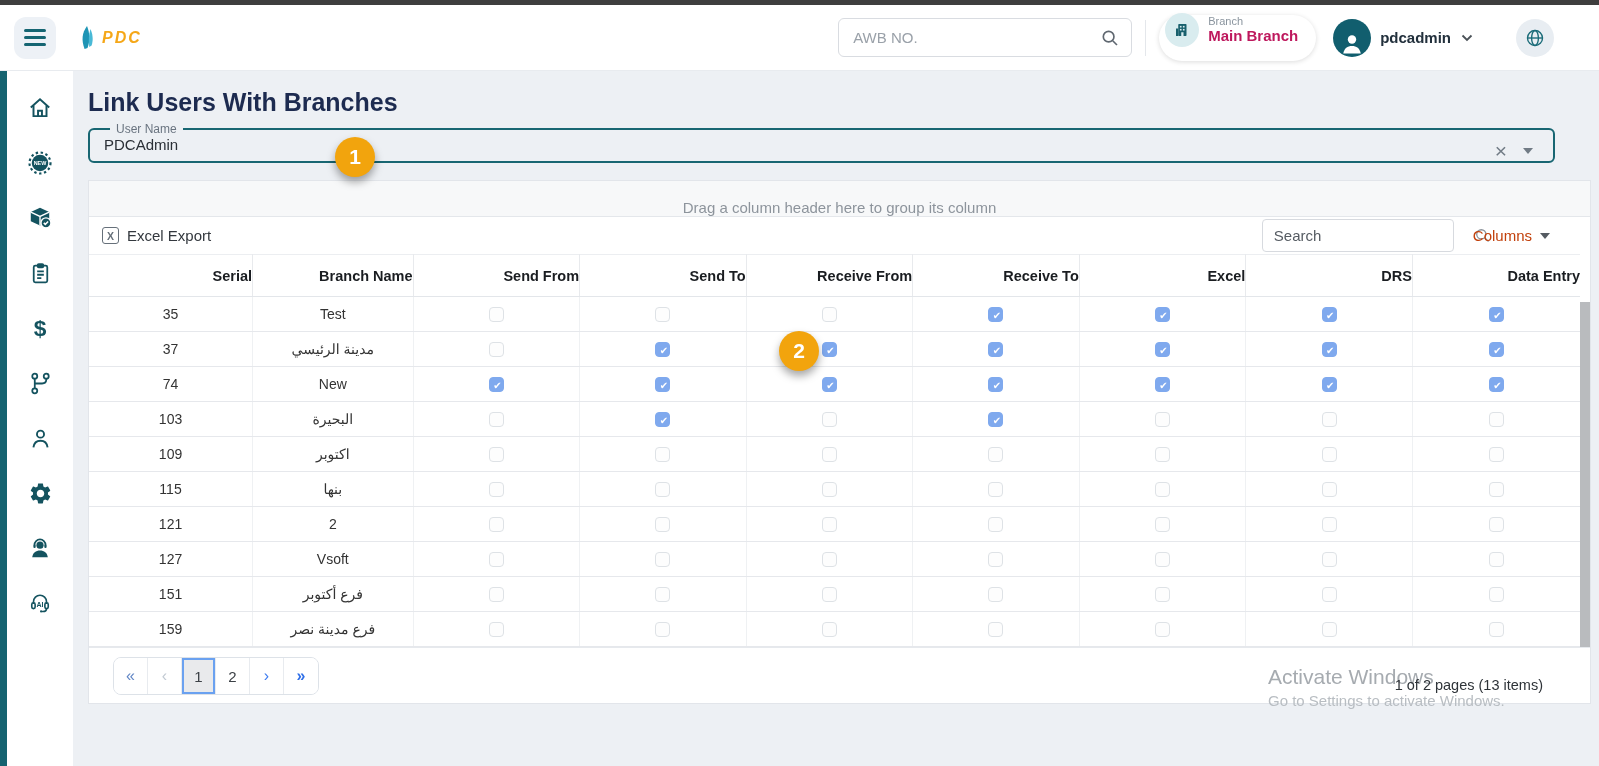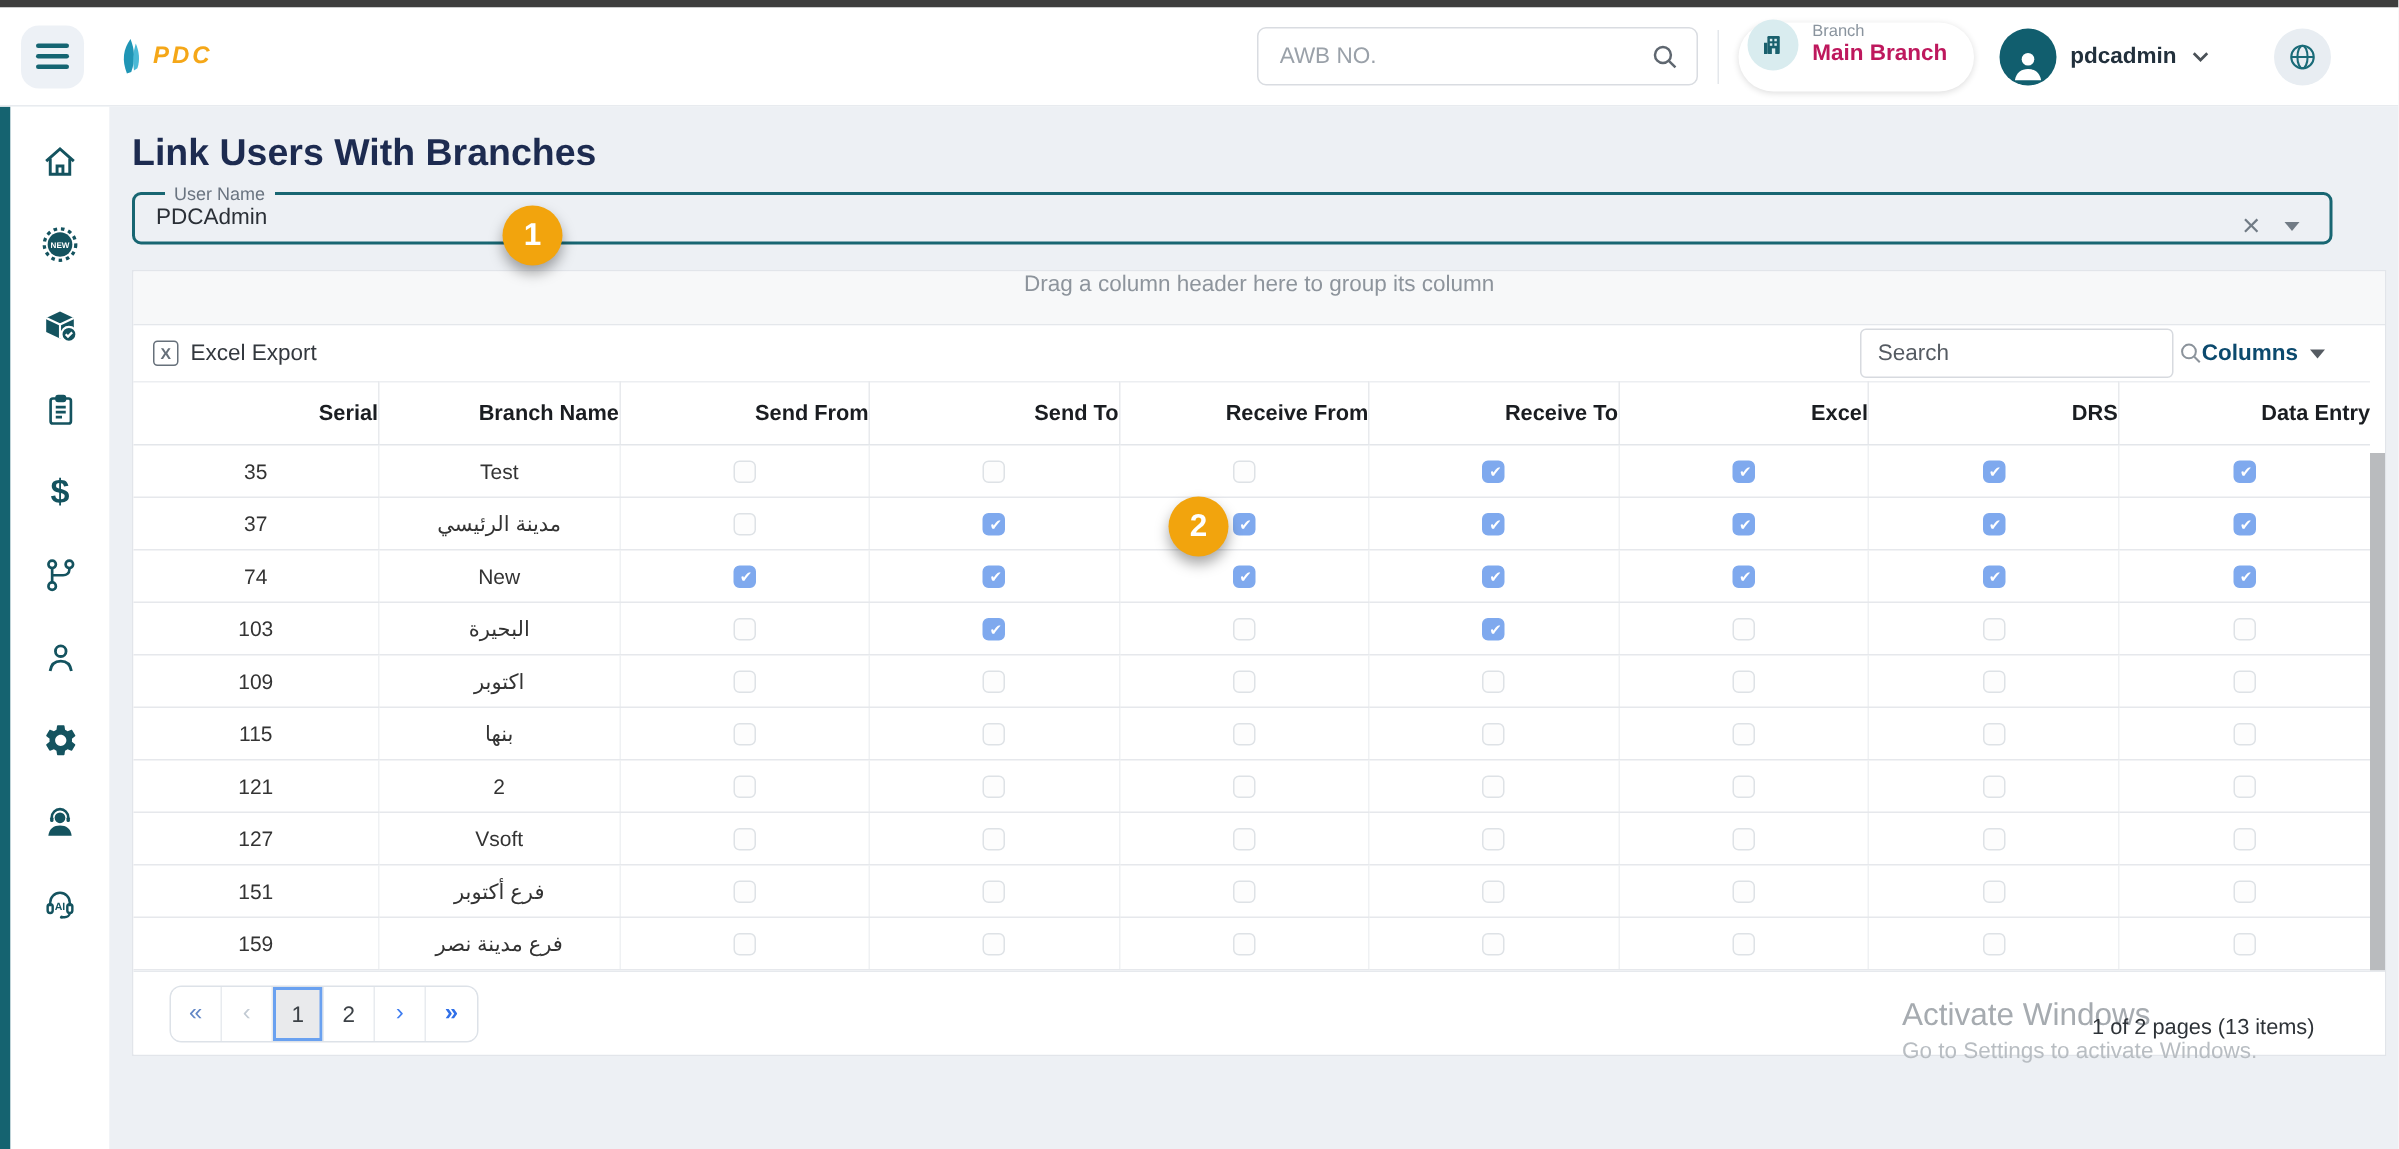--- a/index.html
+++ b/index.html
@@ -49,33 +49,33 @@
                 height:41px; padding:2px 70px 0 14px; }
   .user-field legend { font-size:12px; color:#6a7480; padding:0 6px; margin-left:6px; }
   .user-field-value { font-size:15px; color:#2a2f36; margin-top:-2px; }
   .uf-clear { position:absolute; right:46px; top:4px; font-size:21px; color:#717b85; cursor:pointer; line-height:1; }
   .uf-caret { position:absolute; right:20px; top:12px; width:0; height:0; border-left:5px solid transparent;
               border-right:5px solid transparent; border-top:6px solid #717b85; cursor:pointer; }
 
   
   .panel { position:relative; margin:17px 8px 0 15px; background:#fff; border:1px solid #e2e5ea; }
   .group-bar { height:36px; background:#f7f8f9; border-bottom:1px solid #e4e7eb; display:flex;
-               align-items:flex-start; justify-content:center; color:#8d949c; font-size:15px; }
+               align-items:flex-end; justify-content:center; color:#8d949c; font-size:15px; }
   .toolbar { height:37px; display:flex; align-items:center; background:#fff; }
   .excel-btn { display:flex; align-items:center; gap:8px; margin-left:13px; cursor:pointer; }
   .excel-icon { width:17px; height:17px; border:1.5px solid #66707a; border-radius:3px; display:flex;
                 align-items:center; justify-content:center; font-size:10.5px; font-weight:bold; color:#66707a; }
   .excel-label { font-size:15px; color:#33383e; }
   .tb-spacer { flex:1; }
-  .search-box { width:209px; height:33px; border:1px solid #d7dadf; border-radius:4px; display:flex;
+  .search-box { width:192px; height:33px; border:1px solid #d7dadf; border-radius:4px; display:flex;
                 align-items:center; padding:0 8px 0 11px; background:#fff; }
   .search-box input { flex:1; border:none; outline:none; font-size:15px; color:#333; background:transparent; font-family:inherit; }
   .search-box input::placeholder { color:#555b62; }
   .columns-btn { display:flex; align-items:center; gap:8px; margin:0 40px 0 19px; cursor:pointer; }
-  .columns-label { font-size:15px; color:#0c4a6e;font-weight:bold; }
+  .columns-label { font-size:15px; color:#c2410c; }
   .col-caret { width:0; height:0; border-left:5px solid transparent; border-right:5px solid transparent; border-top:6px solid #555b62; }
 
   table.grid { border-collapse:collapse; table-layout:fixed; width:1491px; }
   table.grid th { height:42px; font-size:14.5px; font-weight:bold; color:#1a1d21; text-align:right;
                   border-right:1px solid #e8eaed; border-top:1px solid #eceef1; border-bottom:1px solid #e3e6ea; cursor:pointer; background:#fff; }
   table.grid th:last-child { border-right:none; }
   table.grid td { height:35px; font-size:14px; color:#333; text-align:center; border-right:1px solid #eff1f3;
                   border-bottom:1px solid #e6e8ec; background:#fff; }
   table.grid td:last-child { border-right:none; }
   .cb { display:inline-block; width:15px; height:15px; border-radius:4px; border:1px solid #dee2e6;

